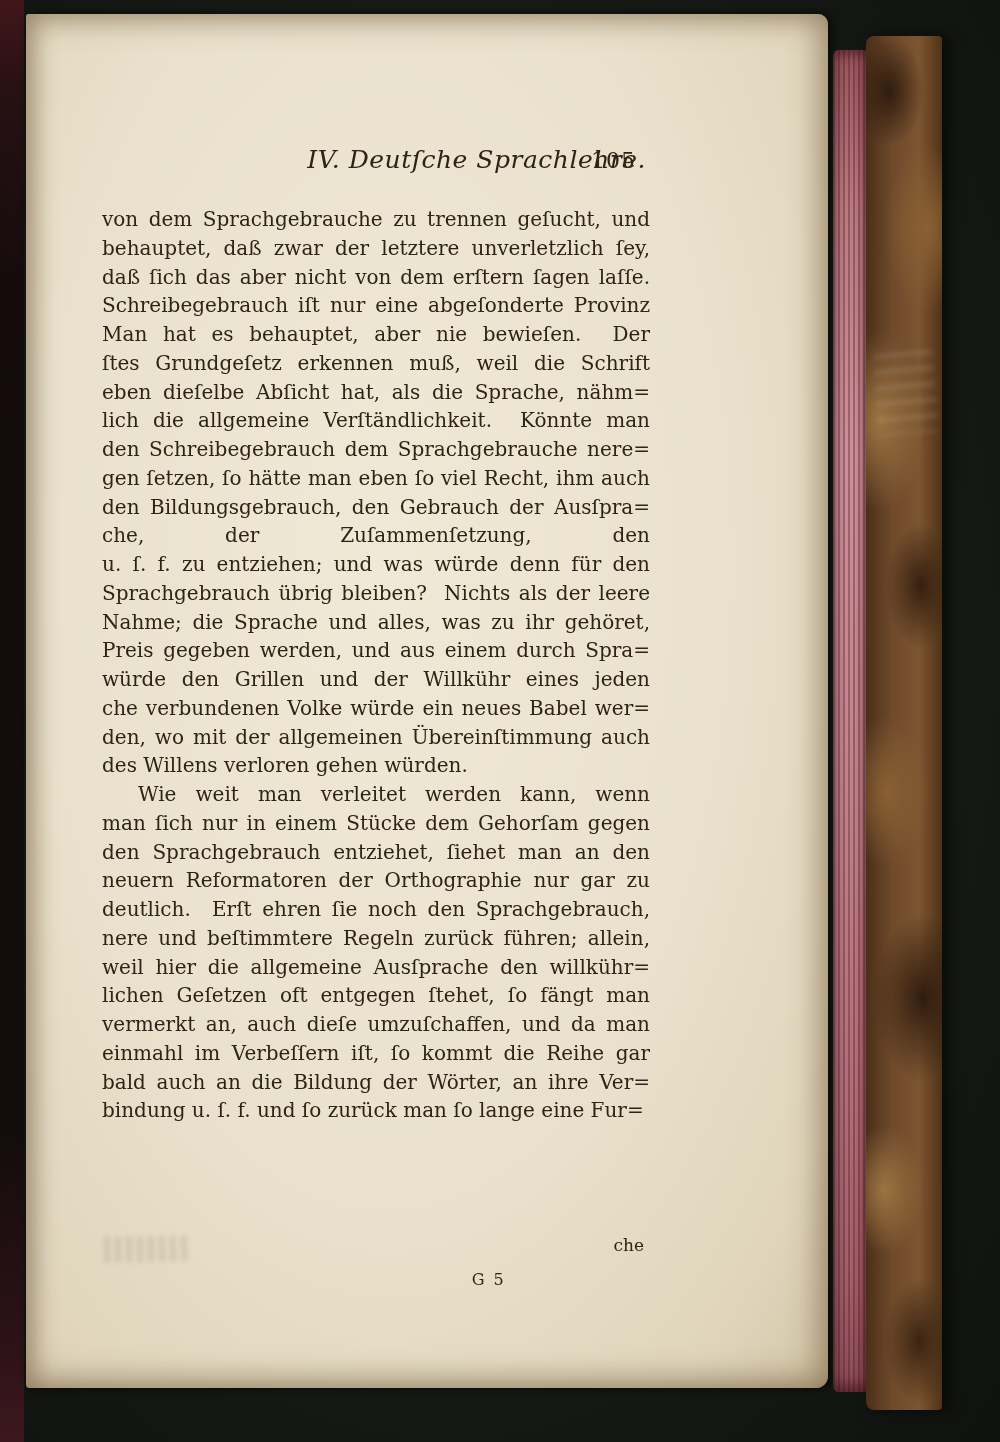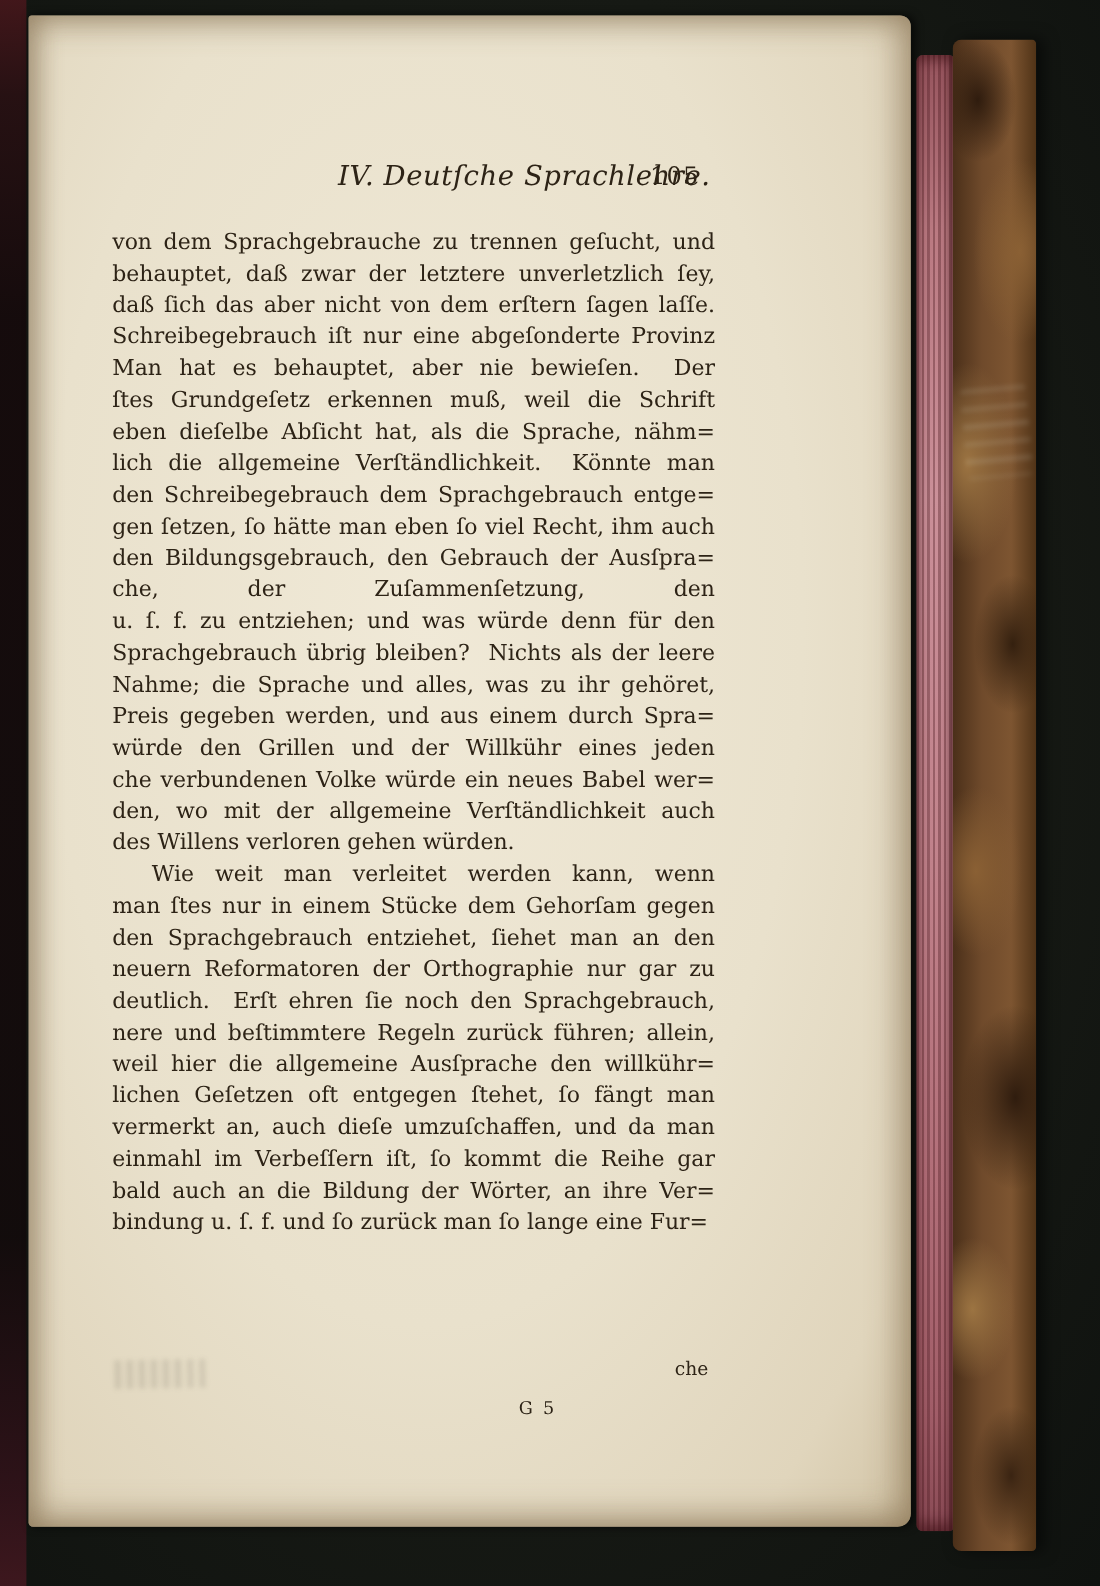--- a/index.html
+++ b/index.html
@@ -111,36 +111,36 @@
     <div class="textblock">
       <div class="paragraph">
           <div class="line">von dem Sprachgebrauche zu trennen geſucht, und</div>
           <div class="line">behauptet, daß zwar der letztere unverletzlich ſey,</div>
           <div class="line">daß ſich das aber nicht von dem erſtern ſagen laſſe.</div>
           <div class="line">Schreibegebrauch iſt nur eine abgeſonderte Provinz</div>
           <div class="line">Man hat es behauptet, aber nie bewieſen.  Der</div>
           <div class="line">ſtes Grundgeſetz erkennen muß, weil die Schrift</div>
           <div class="line">eben dieſelbe Abſicht hat, als die Sprache, nähm=</div>
           <div class="line">lich die allgemeine Verſtändlichkeit.  Könnte man</div>
-          <div class="line">den Schreibegebrauch dem Sprachgebrauch entge=</div>
+          <div class="line">den Schreibegebrauch dem Sprachgebrauche nere=</div>
           <div class="line">gen ſetzen, ſo hätte man eben ſo viel Recht, ihm auch</div>
           <div class="line">den Bildungsgebrauch, den Gebrauch der Ausſpra=</div>
           <div class="line">che, der Zuſammenſetzung, den Verbindungsgebrauch</div>
           <div class="line">u. ſ. f. zu entziehen; und was würde denn für den</div>
           <div class="line">Sprachgebrauch übrig bleiben?  Nichts als der leere</div>
           <div class="line">Nahme; die Sprache und alles, was zu ihr gehöret,</div>
           <div class="line">Preis gegeben werden, und aus einem durch Spra=</div>
           <div class="line">würde den Grillen und der Willkühr eines jeden</div>
           <div class="line">che verbundenen Volke würde ein neues Babel wer=</div>
-          <div class="line">den, wo mit der allgemeine Verſtändlichkeit auch</div>
+          <div class="line">den, wo mit der allgemeinen Übereinſtimmung auch</div>
           <div class="line last">des Willens verloren gehen würden.</div>
         </div>
       <div class="paragraph">
           <div class="line indent">Wie weit man verleitet werden kann, wenn</div>
-          <div class="line">man ſtes nur in einem Stücke dem Gehorſam gegen</div>
+          <div class="line">man ſich nur in einem Stücke dem Gehorſam gegen</div>
           <div class="line">den Sprachgebrauch entziehet, ſiehet man an den</div>
           <div class="line">neuern Reformatoren der Orthographie nur gar zu</div>
           <div class="line">deutlich.  Erſt ehren ſie noch den Sprachgebrauch,</div>
           <div class="line">nere und beſtimmtere Regeln zurück führen; allein,</div>
           <div class="line">weil hier die allgemeine Ausſprache den willkühr=</div>
           <div class="line">lichen Geſetzen oft entgegen ſtehet, ſo fängt man un=</div>
           <div class="line">vermerkt an, auch dieſe umzuſchaffen, und da man</div>
           <div class="line">einmahl im Verbeſſern iſt, ſo kommt die Reihe gar</div>
           <div class="line">bald auch an die Bildung der Wörter, an ihre Ver=</div>
           <div class="line last">bindung u. ſ. f. und ſo zurück man ſo lange eine Fur=</div>

